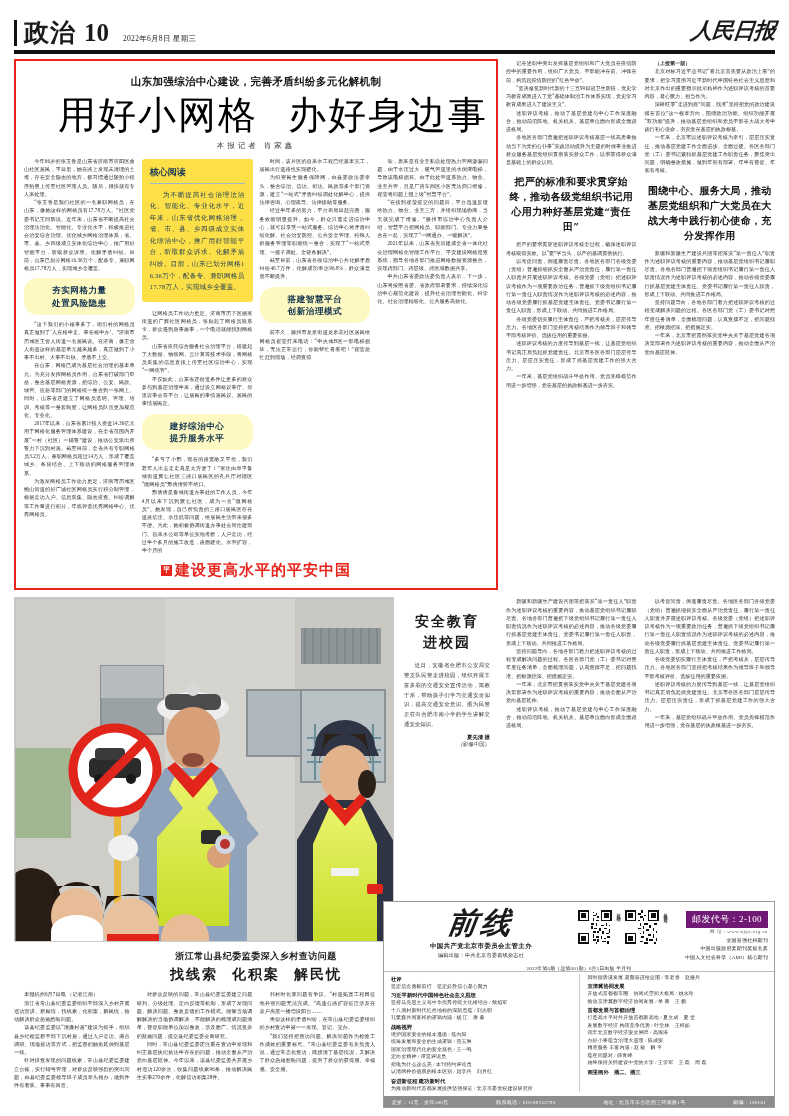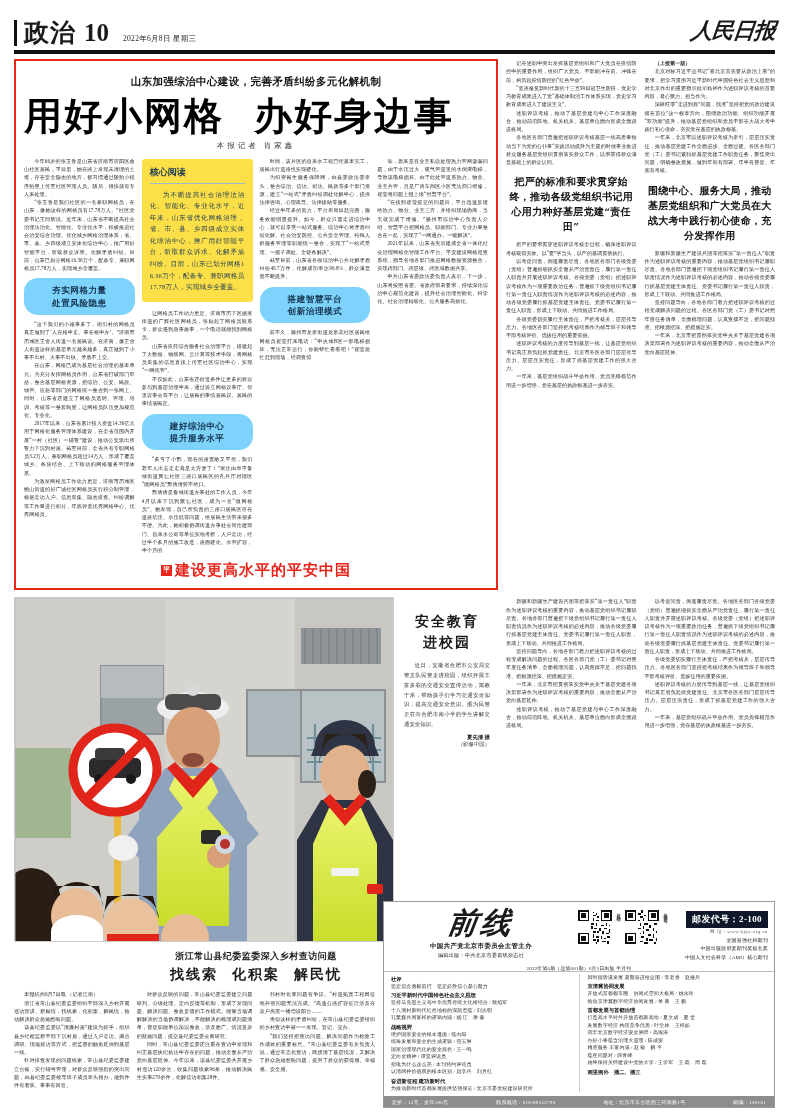--- a/index.html
+++ b/index.html
@@ -28,39 +28,39 @@
   
   .body-grid { display:flex; gap:0px; margin-top:6px; }
   .left-block { width:484px; position:relative; }
   .right-block { width:277px; padding-left:8px; border-left:0px; }
 
   
   .redbox { border:2.5px solid #e8251b; padding:8px 8px 6px 8px; position:relative; }
 
   .shoulder { text-align:center; font-size:10.5px; font-weight:bold; letter-spacing:0.4px;
               font-family:"DejaVu Serif", serif; margin:6px 0 2px; color:#111; }
-  .headline { text-align:left; font-size:38px; font-weight:bold; letter-spacing:2px;
+  .headline { text-align:right; font-size:38px; font-weight:normal; letter-spacing:2px;
               font-family:"DejaVu Serif", serif; margin:6px 0 4px; color:#000; line-height:1.1; }
   .headline .gap { display:inline-block; width:30px; }
   .byline { text-align:center; font-size:7.5px; letter-spacing:3px; color:#333; margin-bottom:6px; }
 
   .cols3 { display:flex; gap:7px; }
   .col { flex:1; }
   .col p { margin:0 0 0px; font-size:5.1px; line-height:1.62; text-align:justify; text-indent:2em;
            color:#2b2b2b; letter-spacing:0.1px; word-break:break-all; }
 
   
   .corebox { background:#fde047; border-radius:3px; padding:7px 8px 9px; margin:2px 0 7px; }
   .corebox h4 { margin:0 0 4px; font-size:9px; font-weight:bold; color:#1b3a57; font-family:"DejaVu Serif", serif;}
   .corebox .rule { height:1px; background:#9fb9cc; margin-bottom:5px; }
   .corebox p { margin:0; font-size:6.6px; line-height:1.75; text-align:justify; text-indent:2em;
                color:#1b3a57; letter-spacing:0.2px; word-break:break-all; }
 
   
-  .pill { background:#7dd3fc; border-radius:14px; padding:6px 6px; margin:6px 0 5px; text-align:center; }
+  .pill { background:#fef9c3; border-radius:14px; padding:6px 6px; margin:6px 0 5px; text-align:center; }
   .pill span { display:block; font-size:8.6px; font-weight:bold; color:#14344f;
                font-family:"DejaVu Serif", serif; line-height:1.45; letter-spacing:0.5px; }
 
   .redbanner { text-align:center; margin:7px 0 2px; }
   .redbanner .logo { display:inline-block; width:11px; height:11px; background:#e8251b; color:#fff;
                      font-size:7px; line-height:11px; text-align:center; vertical-align:3px; margin-right:3px;
                      font-weight:bold; }
   .redbanner .txt { font-size:15px; font-weight:bold; color:#e8251b; letter-spacing:1px;
                     font-family:"DejaVu Serif", serif; }
 
@@ -101,21 +101,21 @@
   .ad-top { display:flex; padding:6px 6px 3px; gap:6px; }
   .ad-brand { width:182px; text-align:center; }
   .ad-logo { font-size:30px; font-weight:bold; font-style:italic; font-family:"DejaVu Serif", serif;
              letter-spacing:3px; line-height:1; transform:skewX(-8deg); display:inline-block; }
   .ad-org { font-size:6.4px; font-weight:bold; margin-top:4px; letter-spacing:0.4px; }
   .ad-org2 { font-size:5.2px; margin-top:1px; letter-spacing:0.2px; }
   .qr-wrap { display:flex; gap:4px; align-items:flex-start; padding-top:2px;}
   .qr { width:34px; height:34px; }
   .qr-label { writing-mode:vertical-rl; font-size:4.2px; letter-spacing:1px; color:#333; height:34px;}
   .ad-right { flex:1; text-align:right; }
-  .ad-badge { display:inline-block; background:#0f172a; color:#fff; font-size:9px; font-weight:bold;
+  .ad-badge { display:inline-block; background:#701a75; color:#fff; font-size:9px; font-weight:normal;
               padding:2px 6px; letter-spacing:0.4px; }
   .ad-site { font-size:4.6px; color:#555; margin-top:1px; letter-spacing:0.6px;}
   .ad-awards div { font-size:5px; margin-top:2.5px; letter-spacing:0.2px;}
   .ad-issue { font-size:4.8px; text-align:center; margin:2px 0 0; letter-spacing:0.3px; }
   .ad-toc { display:flex; gap:8px; padding:2px 7px 4px; }
   .ad-toc-col { flex:1; }
   .ad-toc-col .sec { font-size:5.3px; font-weight:bold; margin-top:2px; color:#111;}
   .ad-toc-col .itm { font-size:5px; color:#333; line-height:1.5; letter-spacing:0.1px; }
   .ad-foot { background:#8d8d8d; color:#fff; font-size:5px; display:flex; justify-content:space-between;
              padding:2.5px 8px; letter-spacing:0.3px; }

